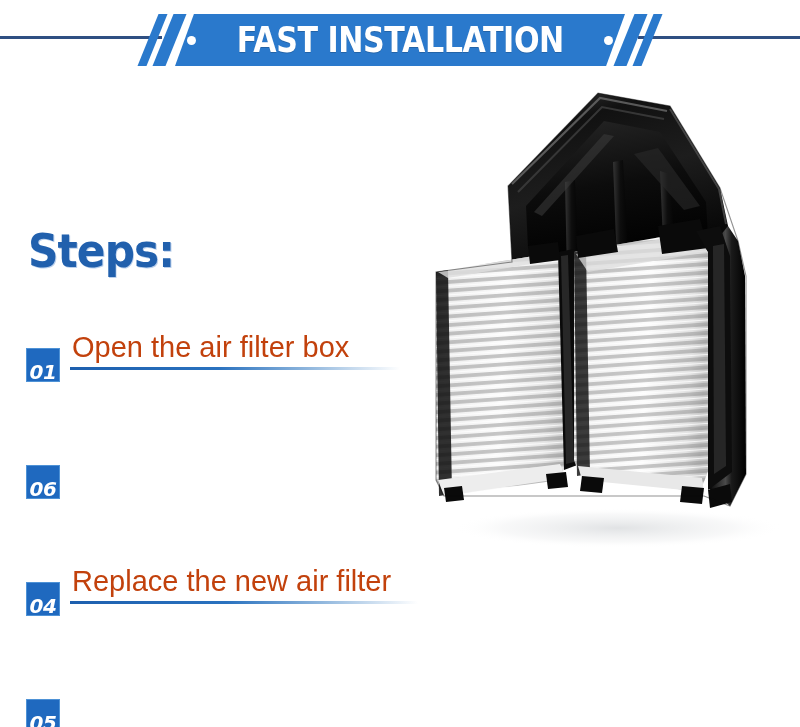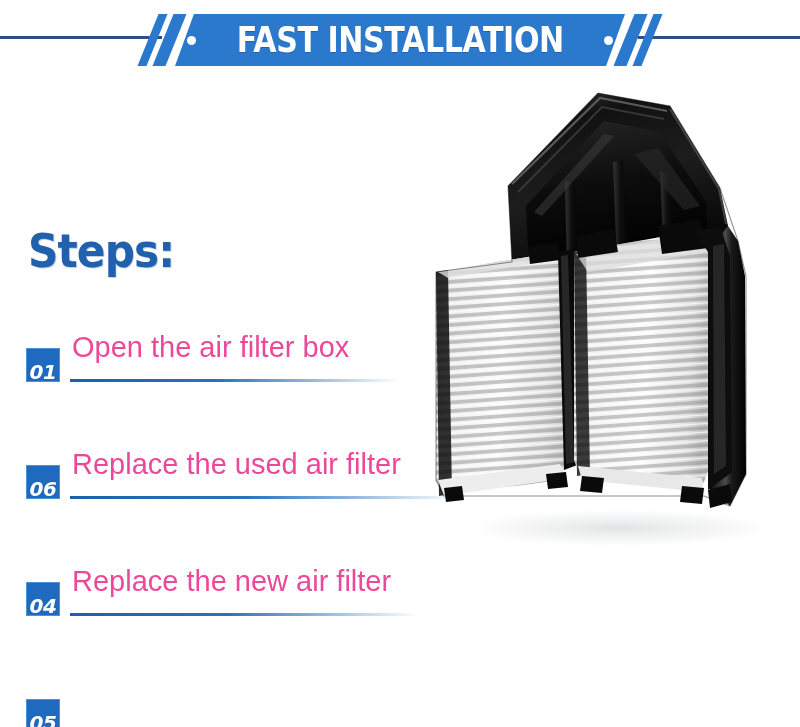--- a/index.html
+++ b/index.html
@@ -146,23 +146,23 @@
     letter-spacing: -0.5px;
   }
   .step-textwrap {
     position: relative;
     flex: 0 0 auto;
   }
   .step-text {
     font-family: "Liberation Sans", sans-serif;
     font-size: 29px;
     line-height: 38px;
-    color: #ec4899;
+    color: #c2410c;
     white-space: nowrap;
-    padding: 0 4px 12px 2px;
+    padding: 0 4px 0 2px;
   }
   .step-underline {
     position: relative;
     height: 3px;
     margin-top: 1px;
     background: linear-gradient(to right,
                 #1d5fae 0%,
                 #2a72bf 45%,
                 #8fb6dd 72%,
                 rgba(220,232,244,0) 100%);
@@ -221,24 +221,20 @@
           <div class="step-underline ul-1"></div>
         </div>
       </div>
     </div>
 
     <div class="step-row">
       <div class="step-inner">
         <div class="step-badge">
           <span class="step-badge-num">06</span>
         </div>
-        <div class="step-textwrap">
-          <div class="step-text">Replace the used air filter</div>
-          <div class="step-underline ul-2"></div>
-        </div>
       </div>
     </div>
 
     <div class="step-row">
       <div class="step-inner">
         <div class="step-badge">
           <span class="step-badge-num">04</span>
         </div>
         <div class="step-textwrap">
           <div class="step-text">Replace the new air filter</div>

